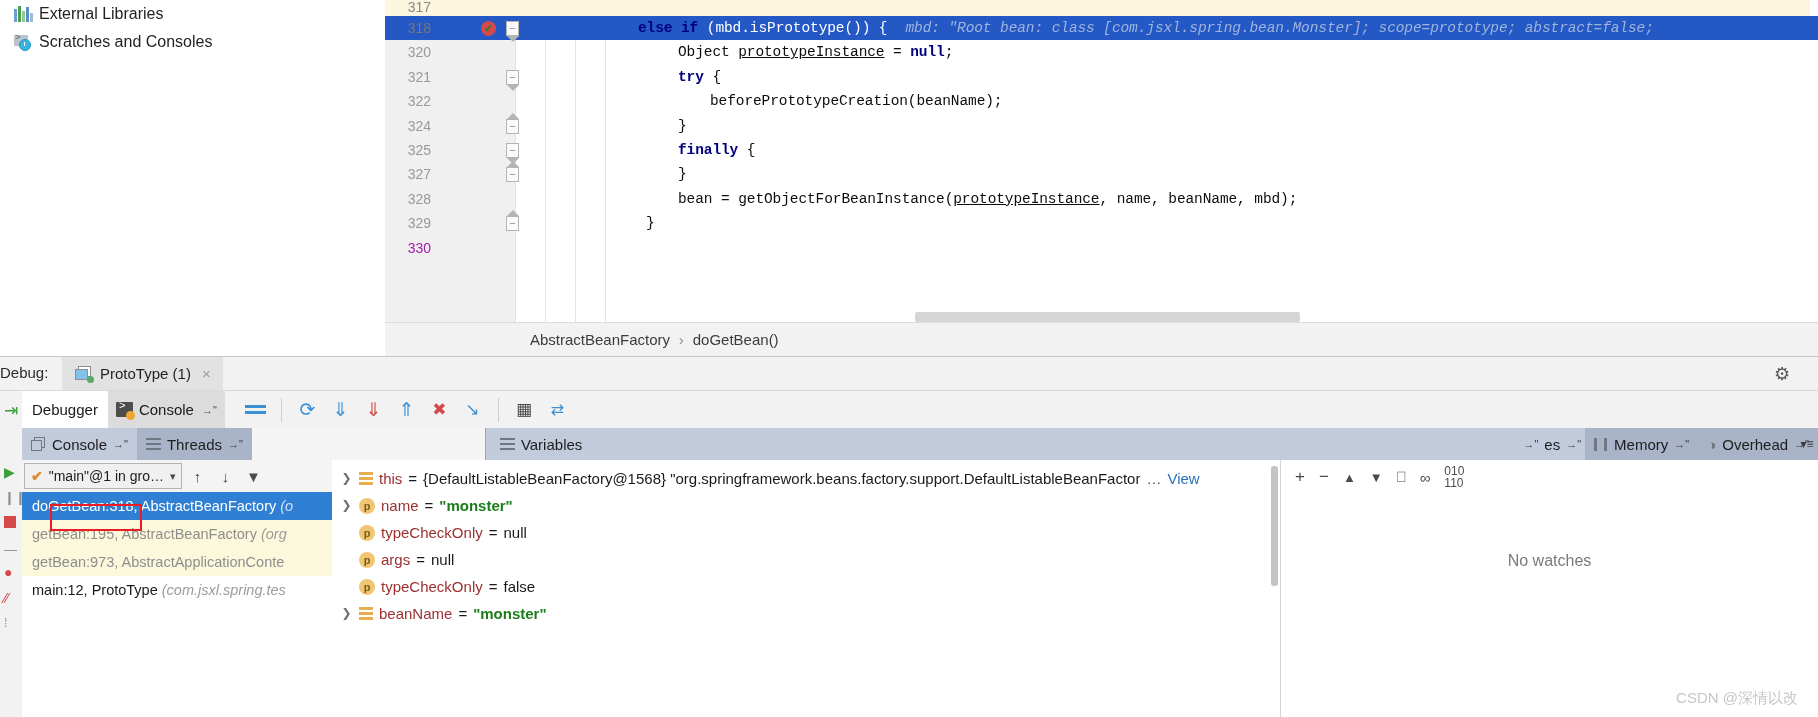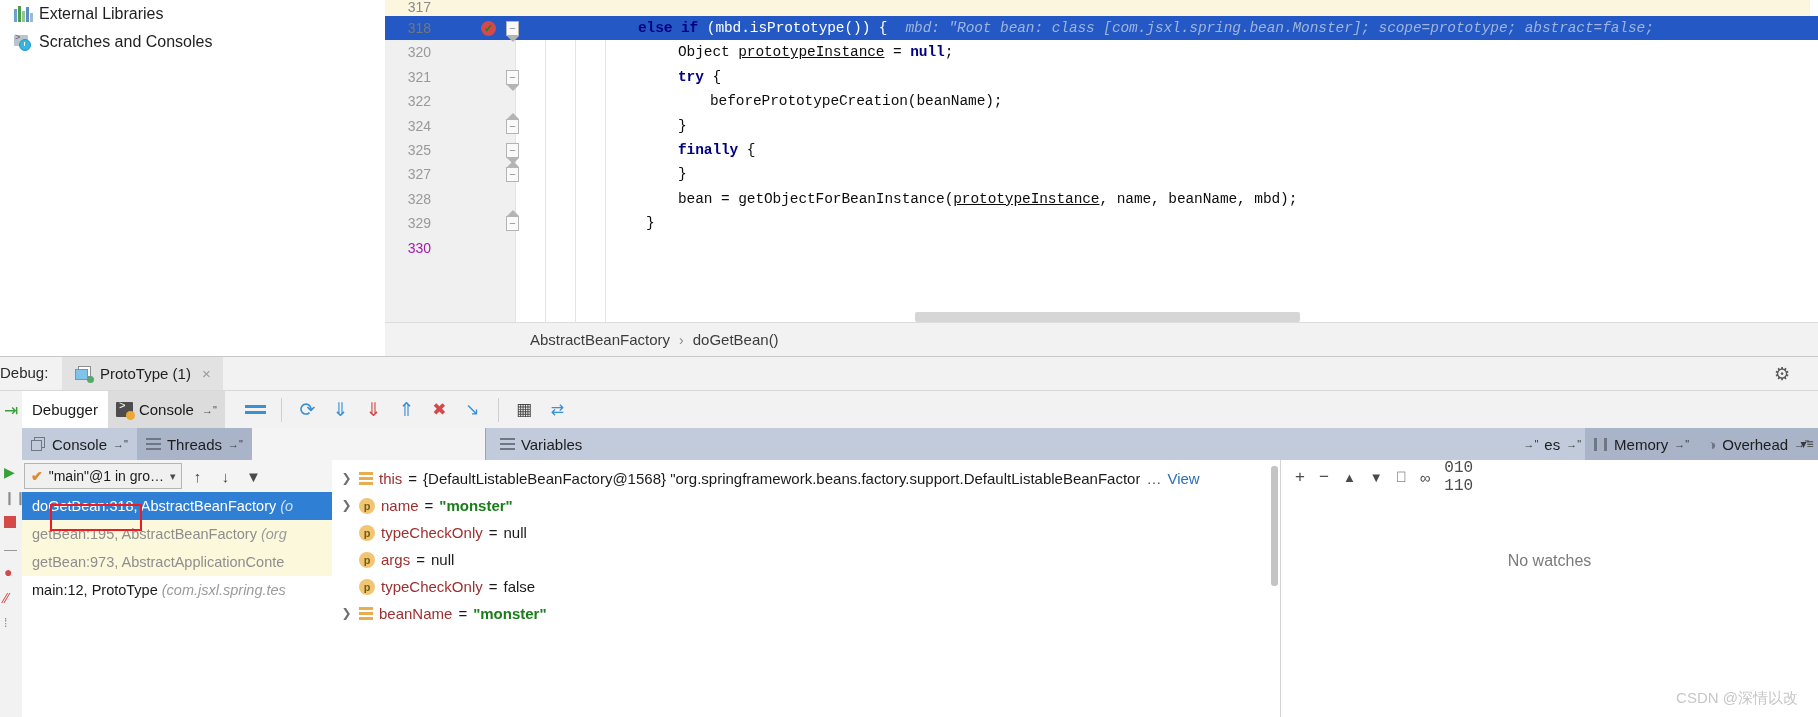--- a/index.html
+++ b/index.html
@@ -635,21 +635,21 @@
       </div>
 
       <div class="watches-col">
         <div class="watches-toolbar">
           <span>+</span>
           <span>−</span>
           <span style="font-size:13px;">▲</span>
           <span style="font-size:13px;">▼</span>
           <span style="font-size:15px;">⎕</span>
           <span style="font-size:15px;">∞</span>
-          <span style="font-size:16px;line-height:18px;font-family:Liberation Mono, monospace;">010<br>110</span>
+          <span style="font-size:12px;line-height:12px;">010<br>110</span>
         </div>
         <div class="no-watches">No watches</div>
         <div class="watermark">CSDN @深情以改</div>
       </div>
 
     </div>
   </div>
 
 </div>
 

